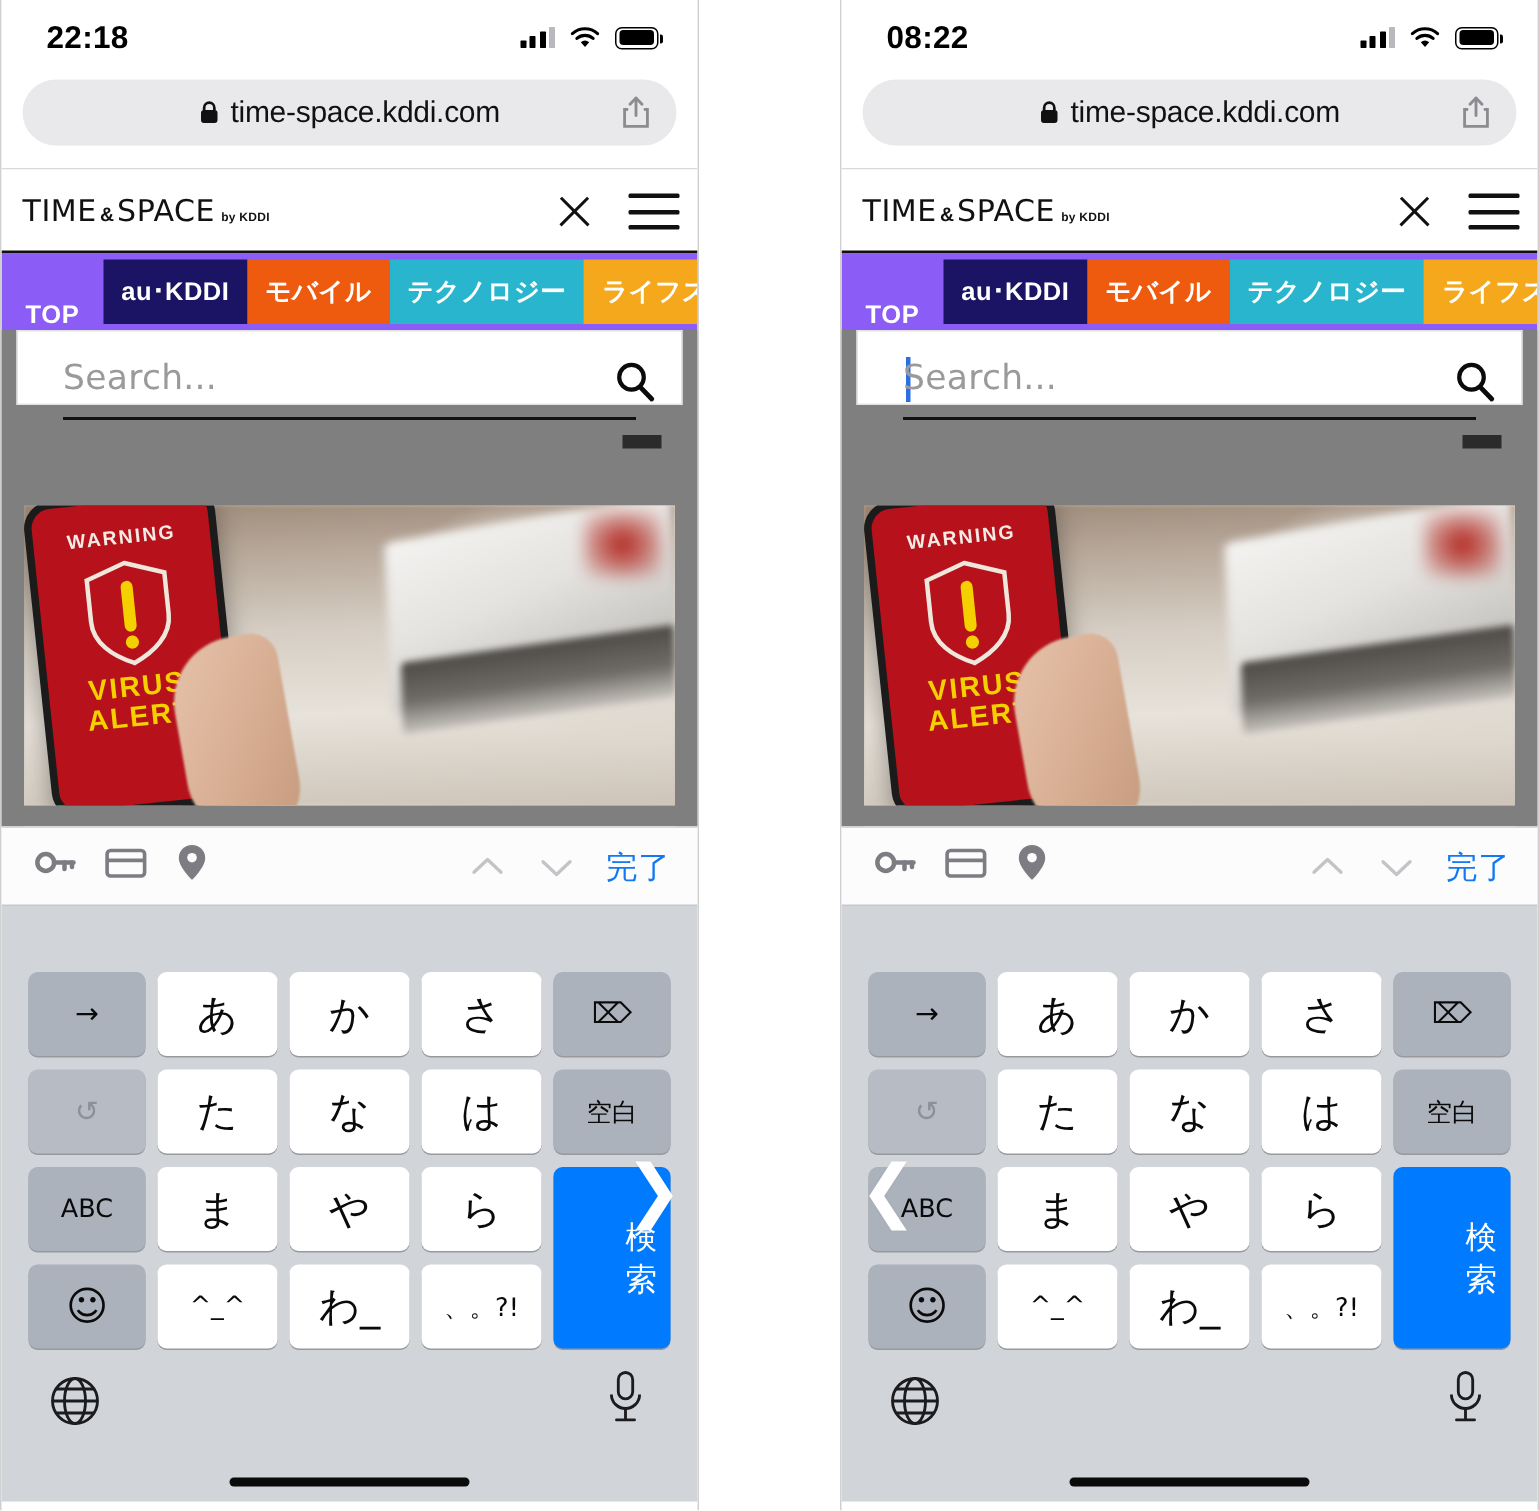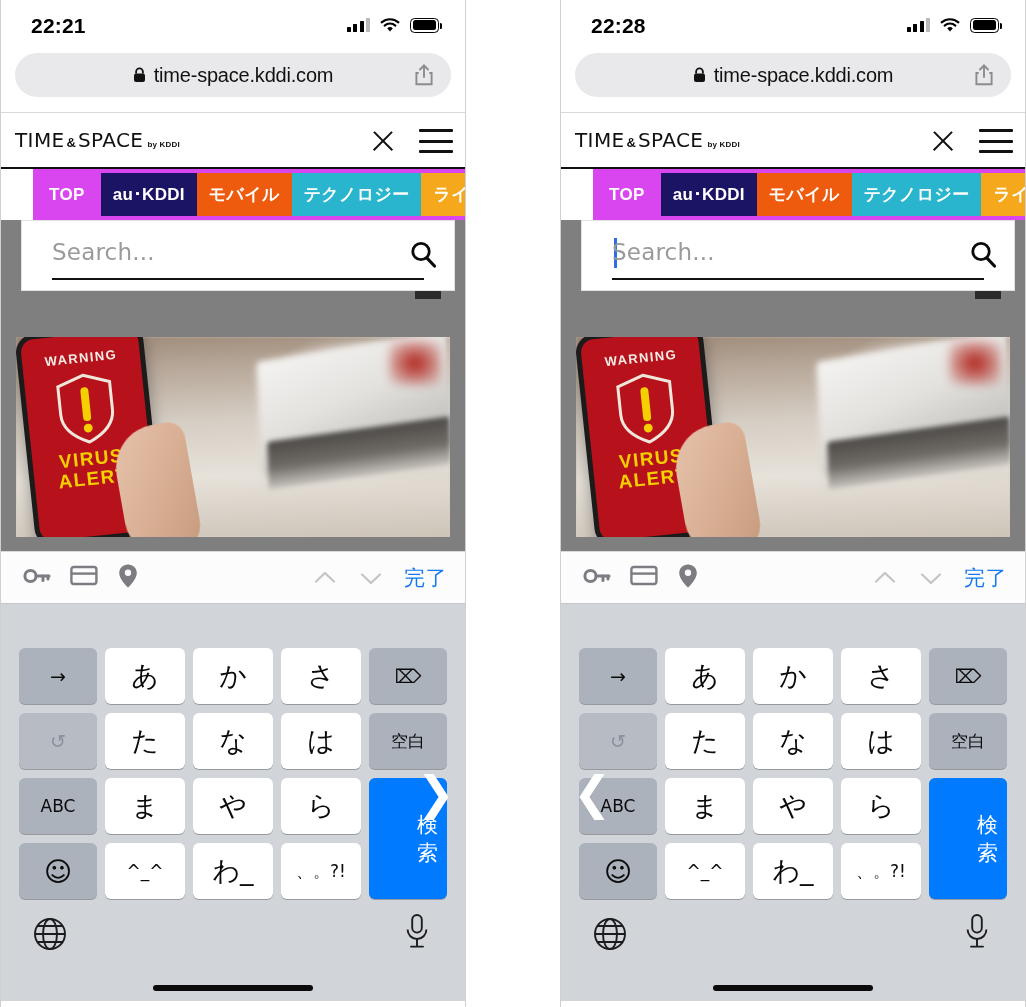--- a/index.html
+++ b/index.html
@@ -89,39 +89,39 @@
   .hdr-x::before, .hdr-x::after{
     content:""; position:absolute; left:1px; top:13px; width:26px; height:2.4px; background:#111;
   }
   .hdr-x::before{ transform: rotate(45deg); }
   .hdr-x::after { transform: rotate(-45deg); }
   .hdr-burger { width:34px; height:24px; display:flex; flex-direction:column; justify-content:space-between; }
   .hdr-burger i { display:block; height:3px; background:#111; border-radius:1px; }
 
   
   .nav {
-    height: 51px; background:#d946ef; display:flex; align-items:center;
-    overflow:hidden; position:relative;margin-left:32px;
+    height: 51px; background:#8b5cf6; display:flex; align-items:flex-end;
+    overflow:hidden; position:relative;
   }
   .nav .tab {
     display:flex; align-items:center; justify-content:center;
     color:#fff; font-weight:700; flex: 0 0 auto;
     padding: 0 12px;
   }
   .nav .tab.top { font-size: 17px; letter-spacing:.4px; padding: 0 16px; }
   .nav .tab.chip {
     height: 43px; align-self:center; font-size:17px;
     letter-spacing: .3px;
   }
 
   
   .page-body { position:relative; background:#7f7f7f; height: 331px; }
   .search-panel {
-    position:absolute; left: 20px; right: 10px; top: 0;
-    height: 71px; background:#fff; border:1px solid #e2e2e2;
+    position:absolute; left: 10px; right: 10px; top: 0;
+    height: 50px; background:#fff; border:1px solid #e2e2e2;
     z-index: 4;
   }
   .search-row {
     position:relative; height:71px; padding: 0 18px;
   }
   .search-caret{
     position:absolute; left: 32px; top: 17px; width: 2.6px; height: 30px;
     background:#2b6fe3;
   }
   .search-ph {
@@ -258,21 +258,21 @@
   .swipe-chev.prev { left: 12px;  top: 770px; }
 </style>
 </head>
 <body>
 
 <div class="stage">
 
   <div class="phone left">
 
     <div class="statusbar">
-      <div class="status-time">22:21</div>
+      <div class="status-time">22:18</div>
       <div class="status-icons">
         <div class="signal">
             <i></i>
             <i></i>
             <i></i>
             <i></i>
           </div>
         <div class="wifi">
           <svg width="22" height="16" viewBox="0 0 22 16">
               <path d="M11 14.4 8.2 11.2a4.3 4.3 0 0 1 5.6 0L11 14.4z" fill="#000"></path>
@@ -450,21 +450,21 @@
         <div class="home-ind"></div>
       </div>
     </div>
 
     <div class="swipe-chev next">❯</div>
   </div>
 
   <div class="phone right">
 
     <div class="statusbar">
-      <div class="status-time">22:28</div>
+      <div class="status-time">08:22</div>
       <div class="status-icons">
         <div class="signal">
             <i></i>
             <i></i>
             <i></i>
             <i></i>
           </div>
         <div class="wifi">
           <svg width="22" height="16" viewBox="0 0 22 16">
               <path d="M11 14.4 8.2 11.2a4.3 4.3 0 0 1 5.6 0L11 14.4z" fill="#000"></path>

